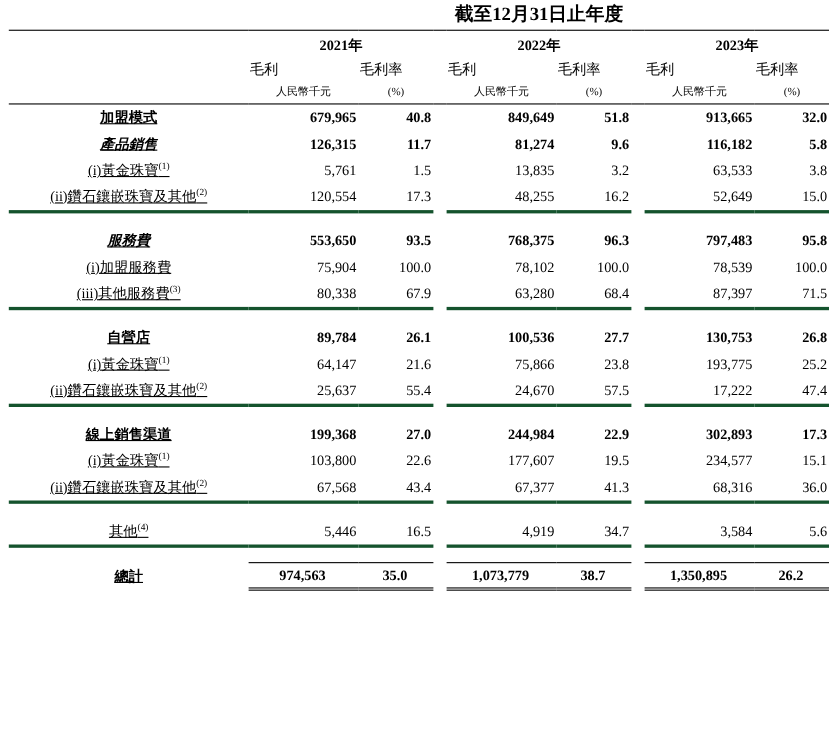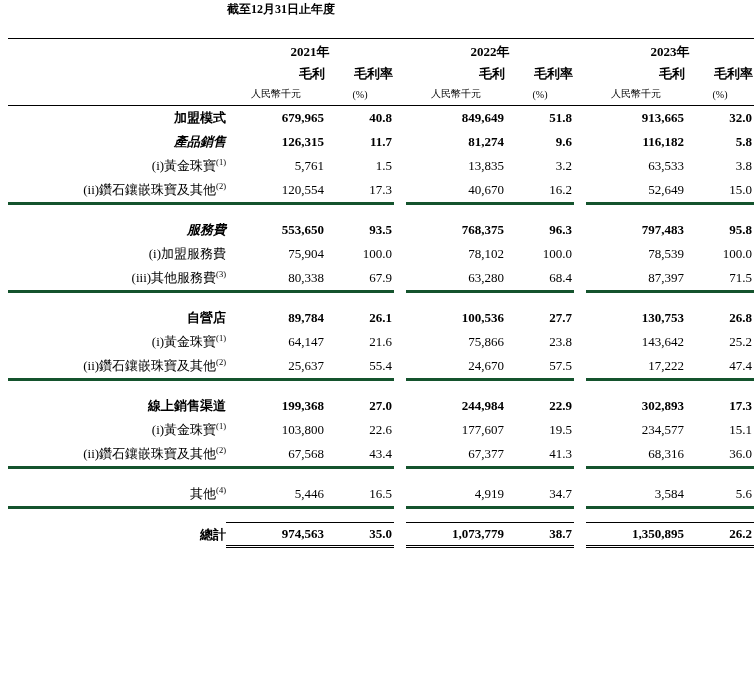--- a/index.html
+++ b/index.html
@@ -28,35 +28,36 @@
     margin-left: 8px;
     border-collapse: collapse;
     table-layout: fixed;
   }
   col.c-label { width: 218px; }
   col.c-val   { width: 100px; }
   col.c-pct   { width: 68px; }
   col.c-gap   { width: 12px; }
 
   .hdr-span {
+    text-align: center;
     font-weight: bold;
-    font-size: 12px;
-    padding-bottom: 19px;
+    font-size: 17px;
+    padding-bottom: 2px;
     white-space: nowrap;
   }
   .hdr-year {
     text-align: center;
     font-weight: bold;
     font-size: 13px;
     padding-top: 4px;
     white-space: nowrap;
   }
   .hdr-sub {
-    text-align: right;
-    font-weight: bold;
+    text-align: left;
+    font-weight: normal;
     font-size: 13px;
     padding-top: 3px;
     white-space: nowrap;
   }
   .hdr-unit {
     text-align: center;
     font-size: 10px;
     padding-top: 3px;
     padding-bottom: 3px;
     white-space: nowrap;
@@ -64,34 +65,36 @@
   .rule-top td { border-bottom: 1px solid #000; height: 1px; padding: 0; }
   .rule-under td { border-bottom: 1px solid #000; height: 1px; padding: 0; }
 
   td.num {
     text-align: right;
     font-size: 13px;
     padding: 3px 2px 3px 0;
     white-space: nowrap;
   }
   td.lab {
-    text-align: right;
+    text-align: center;
     font-size: 13px;
     padding: 3px 0 3px 0;
     white-space: nowrap;
+    text-decoration: underline;
   }
   tr.bold td { font-weight: bold; }
   tr.ital td.lab { font-style: italic; }
   tr.spacer td { height: 13px; padding: 0; font-size: 1px; line-height: 1px; }
 
   .underline-cells td.num, .underline-cells td.lab { border-bottom: 3px solid #14532d; }
 
   .dbl td.num {
     border-top: 1px solid #000;
     border-bottom: 3px double #000;
+    text-align: center;
   }
 
   sup {
     font-size: 8.5px;
     vertical-align: super;
     line-height: 0;
   }
 </style>
 </head>
 <body>
@@ -189,21 +192,21 @@
           <td class="num">3.2</td>
           <td></td>
           <td class="num">63,533</td>
           <td class="num">3.8</td>
         </tr>
         <tr class="underline-cells">
           <td class="lab">(ii)鑽石鑲嵌珠寶及其他<sup>(2)</sup></td>
           <td class="num">120,554</td>
           <td class="num">17.3</td>
           <td></td>
-          <td class="num">40,670</td>
+          <td class="num">48,255</td>
           <td class="num">16.2</td>
           <td></td>
           <td class="num">52,649</td>
           <td class="num">15.0</td>
         </tr>
         <tr class="spacer">
           <td colspan="9"></td>
         </tr>
         <tr class="bold ital">
           <td class="lab">服務費</td>
@@ -253,21 +256,21 @@
           <td class="num">26.8</td>
         </tr>
         <tr class="">
           <td class="lab">(i)黃金珠寶<sup>(1)</sup></td>
           <td class="num">64,147</td>
           <td class="num">21.6</td>
           <td></td>
           <td class="num">75,866</td>
           <td class="num">23.8</td>
           <td></td>
-          <td class="num">143,642</td>
+          <td class="num">193,775</td>
           <td class="num">25.2</td>
         </tr>
         <tr class="underline-cells">
           <td class="lab">(ii)鑽石鑲嵌珠寶及其他<sup>(2)</sup></td>
           <td class="num">25,637</td>
           <td class="num">55.4</td>
           <td></td>
           <td class="num">24,670</td>
           <td class="num">57.5</td>
           <td></td>

